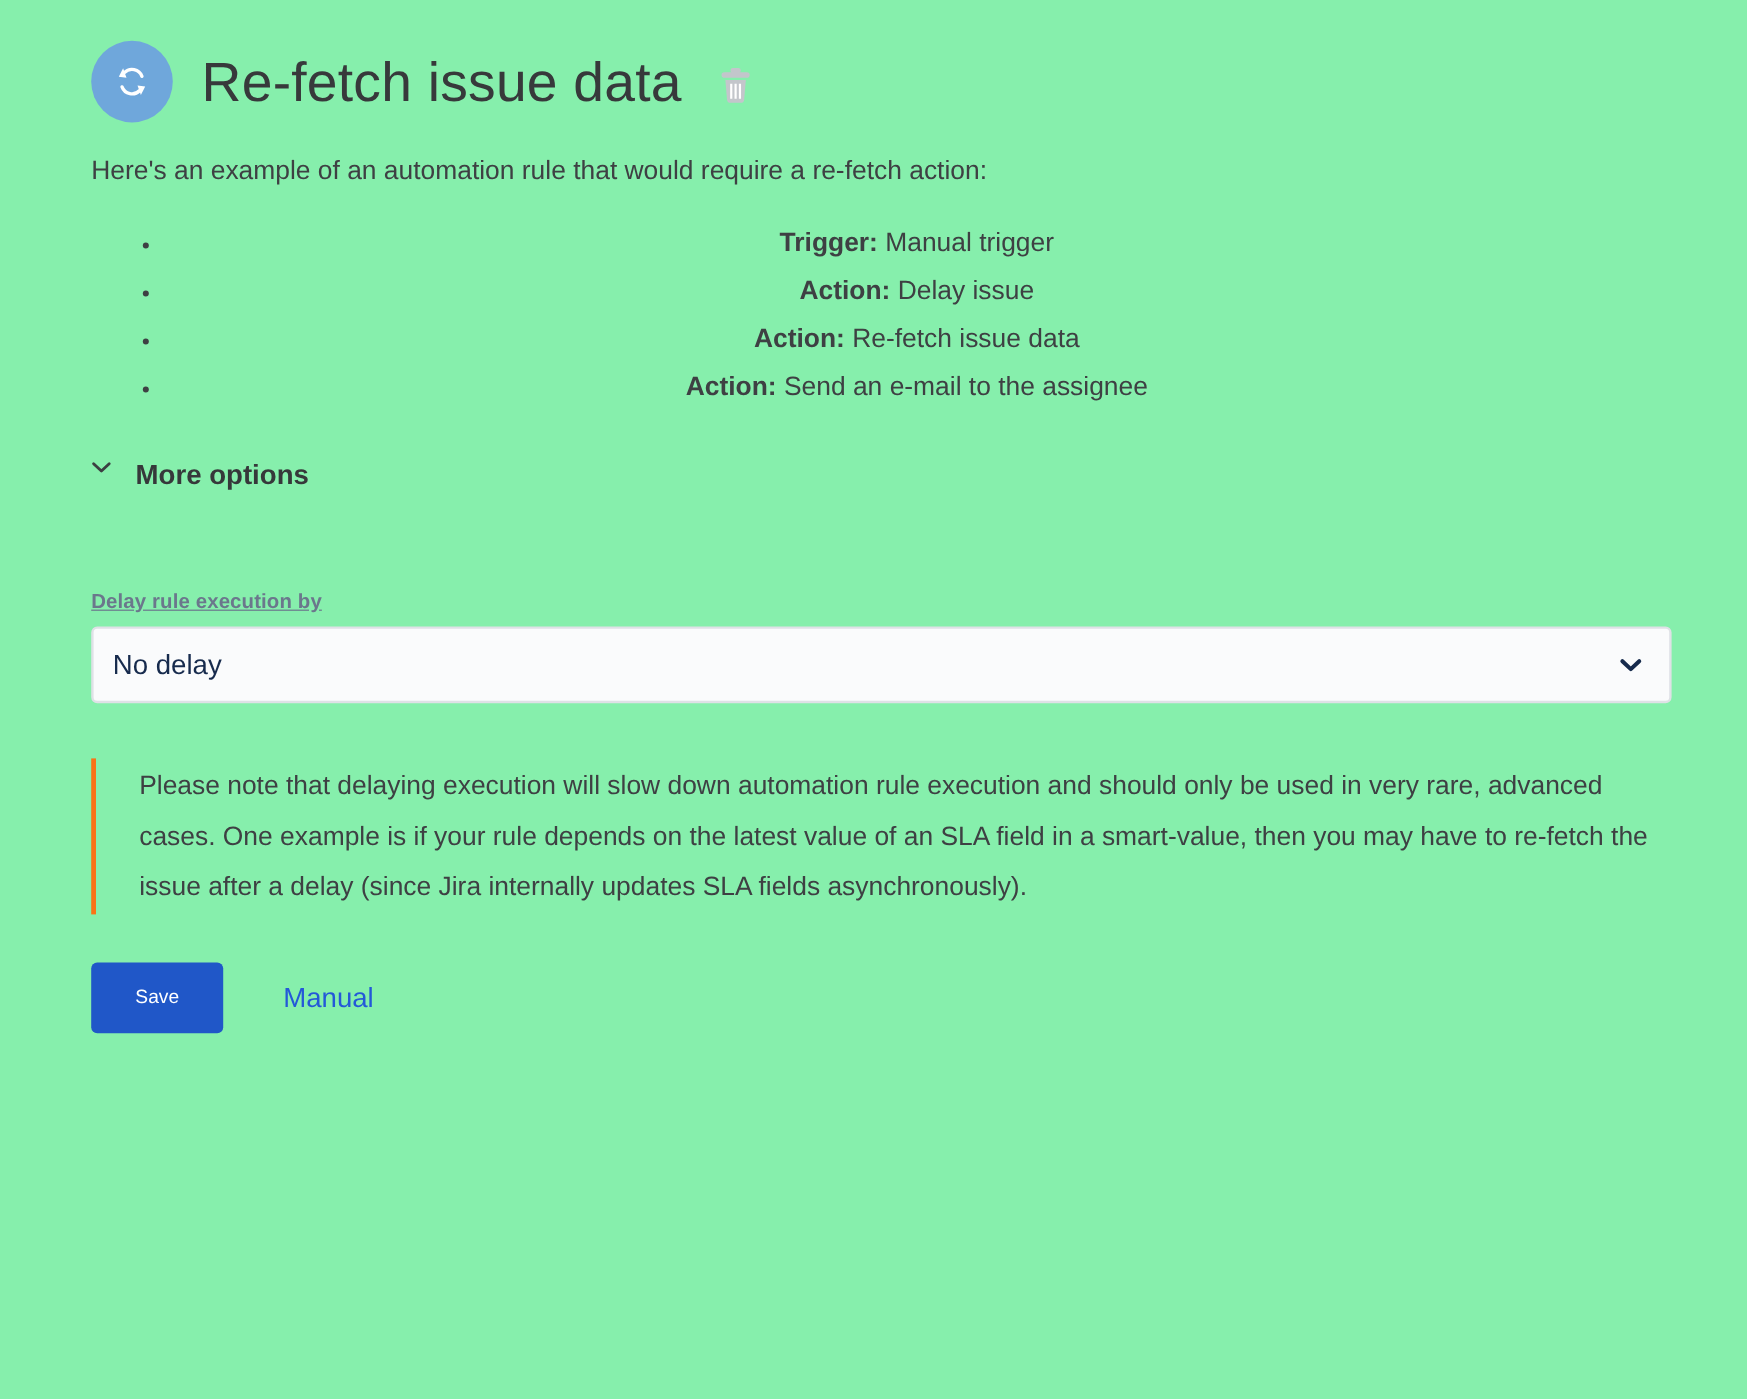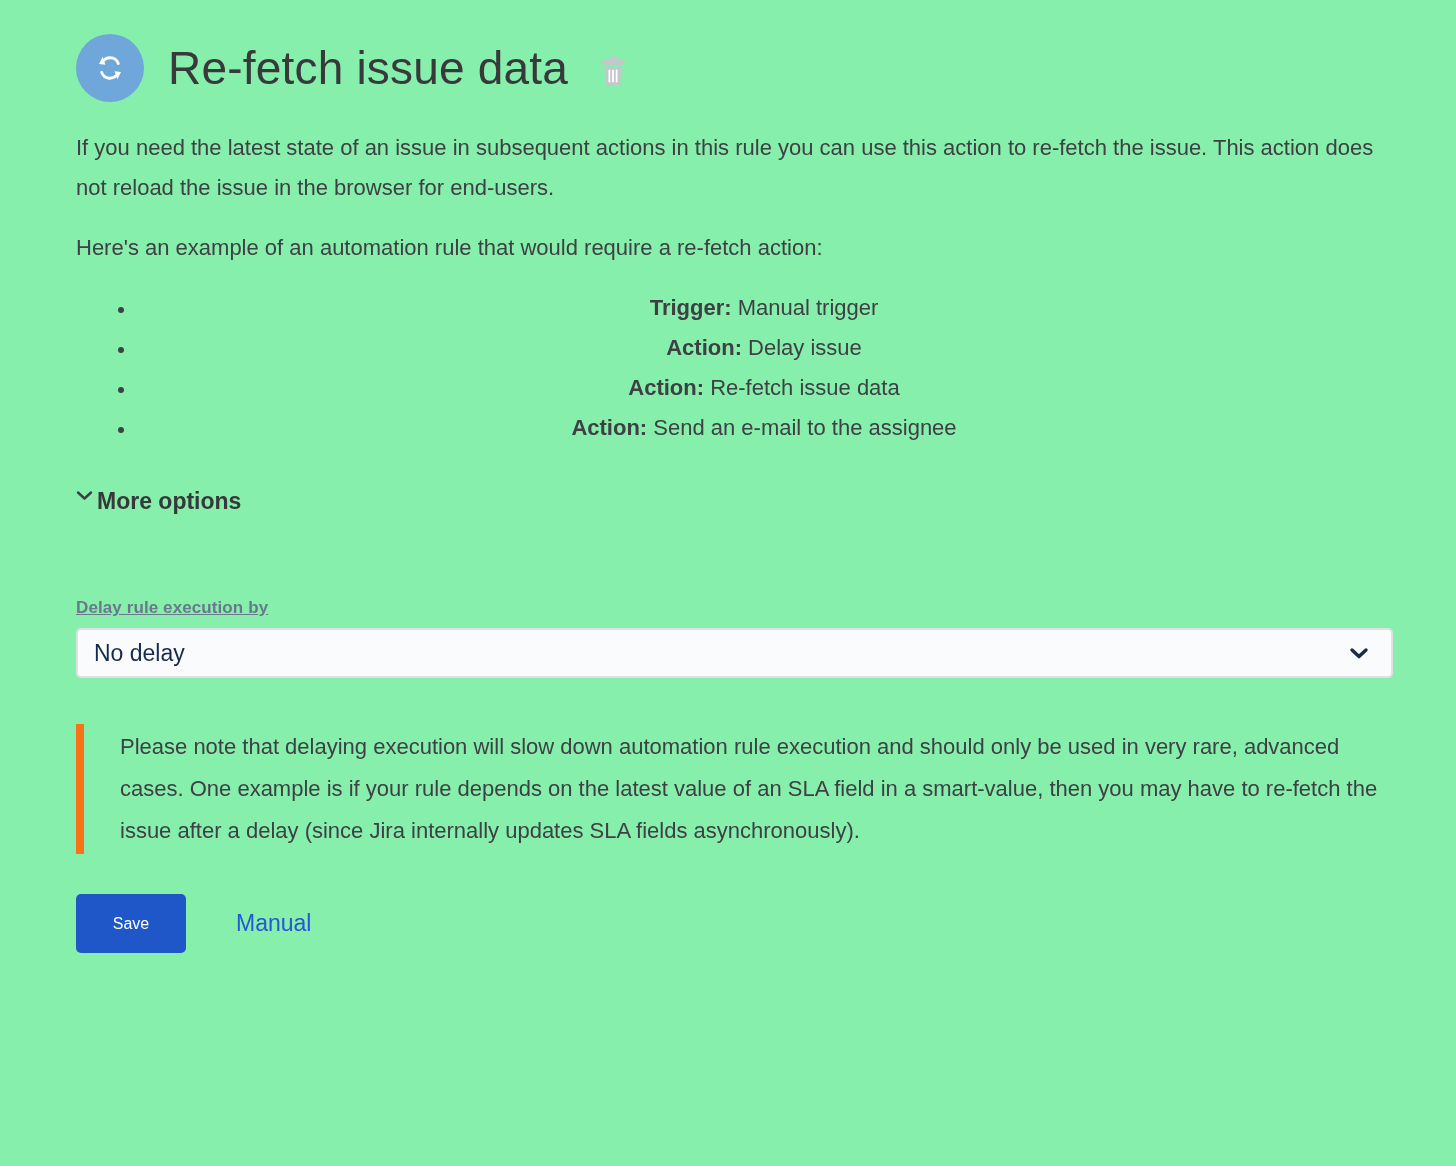--- a/index.html
+++ b/index.html
@@ -70,21 +70,21 @@
     color: #3e4043;
     text-align: center;
   }
   ul.example-list li::marker { color: #3e4043; font-size: 19px; }
   .li-label { font-weight: bold; }
   
   .more-options {
     margin-top: 38px;
     display: flex;
     align-items: flex-start;
-    gap: 4px;
+    gap: 20px;
     background: none;
     border: none;
     padding: 0;
     cursor: pointer;
   }
   .more-options .chev {
     margin-top: 4px;
     line-height: 0;
   }
   .more-options-label {
@@ -99,38 +99,38 @@
     font-size: 17px;
     font-weight: bold;
     color: #6b778c;
     letter-spacing: 0.1px;
     text-decoration: underline;
   }
   .select-box {
     margin-top: 10px;
     box-sizing: border-box;
     width: 1317px;
-    height: 50px;
+    height: 64px;
     background: #fafbfc;
     border: 2px solid #dfe1e6;
     border-radius: 5px;
     display: flex;
     align-items: center;
     justify-content: space-between;
     padding: 0 22px 0 16px;
     cursor: pointer;
   }
   .select-value {
     font-size: 23px;
     color: #172b4d;
   }
   
   .note {
     margin-top: 46px;
-    border-left: 8px solid #f97316;
+    border-left: 4px solid #f97316;
     padding: 2px 0 2px 36px;
     max-width: 1280px;
   }
   .note-text {
     margin: 0;
     font-size: 22px;
     line-height: 42px;
     color: #3e4043;
   }
   
@@ -183,21 +183,20 @@
           <rect x="3" y="4.8" width="22" height="4.4" rx="2.2" fill="#c3c6cb"></rect>
           <path d="M6 11 h16 l-1.3 15.3 a2.6 2.6 0 0 1 -2.6 2.4 h-8.2 a2.6 2.6 0 0 1 -2.6 -2.4 Z" fill="#c3c6cb"></path>
           <line x1="10.6" y1="13.8" x2="10.6" y2="25.6" stroke="#ffffff" stroke-width="1.7"></line>
           <line x1="14" y1="13.8" x2="14" y2="25.6" stroke="#ffffff" stroke-width="1.7"></line>
           <line x1="17.4" y1="13.8" x2="17.4" y2="25.6" stroke="#ffffff" stroke-width="1.7"></line>
         </svg>
       </span>
     </button>
   </div>
 
-  <p class="para para-1">If you need the latest state of an issue in subsequent actions in this rule you can use this action to re-fetch the issue. This action does not reload the issue in the browser for end-users.</p>
   <p class="para para-2">Here's an example of an automation rule that would require a re-fetch action:</p>
 
   <ul class="example-list">
     <li>
       <span class="li-label">Trigger:</span><span> Manual trigger</span>
     </li>
     <li>
       <span class="li-label">Action:</span><span> Delay issue</span>
     </li>
     <li>

